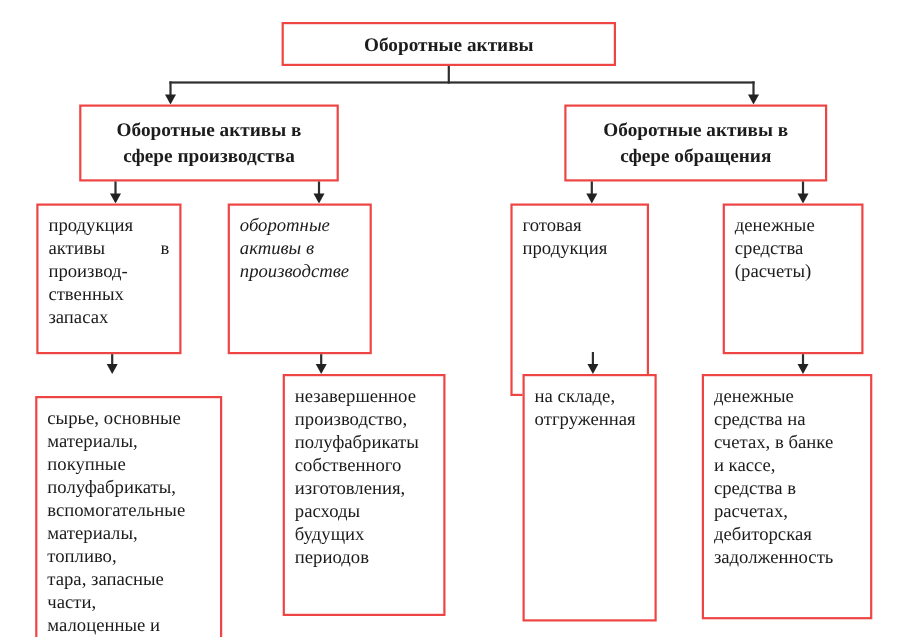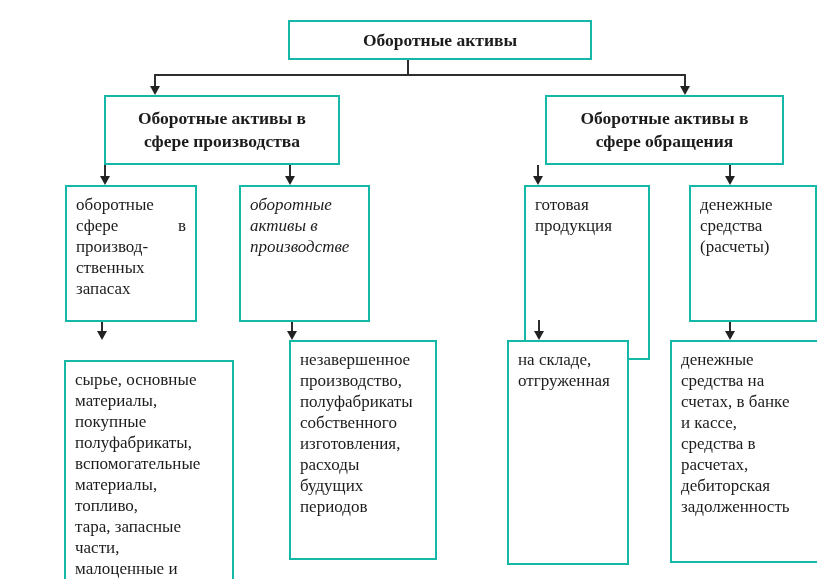--- a/index.html
+++ b/index.html
@@ -10,25 +10,24 @@
   }
   .canvas {
     position: relative;
     width: 817px;
     height: 579px;
     background: #ffffff;
     overflow: hidden;
   }
   .box {
     position: absolute;
-    border: 2px solid #14b8a6;
+    border: 2px solid #ef4444;
     background: #ffffff;
     font-size: 17px;
     line-height: 21px;
-    margin-left: 32px;
   }
   .hdr {
     font-weight: bold;
     display: flex;
     align-items: center;
     justify-content: center;
     text-align: center;
     white-space: pre-line;
     font-size: 17.5px;
     line-height: 23px;
@@ -74,25 +73,25 @@
 
   <div class="line v" style="left:104px; top:165px; height:12px;"></div>
   <div class="arrow" style="left:100px; top:176px;"></div>
   <div class="line v" style="left:289px; top:165px; height:12px;"></div>
   <div class="arrow" style="left:285px; top:176px;"></div>
   <div class="line v" style="left:537px; top:165px; height:12px;"></div>
   <div class="arrow" style="left:533px; top:176px;"></div>
   <div class="line v" style="left:729px; top:165px; height:12px;"></div>
   <div class="arrow" style="left:725px; top:176px;"></div>
 
-  <div class="box cell-justify" style="left:33px; top:185px; width:132px; height:137px;">оборотные сфере в производ-ственных запасах</div>
+  <div class="box cell-justify" style="left:33px; top:185px; width:132px; height:137px;">продукция активы в производ-ственных запасах</div>
   <div class="box cell" style="left:207px; top:185px; width:131px; height:137px;font-style:italic;">оборотные
 активы в
 производстве</div>
-  <div class="box cell" style="left:492px; top:185px; width:126px; height:175px;">готовая
+  <div class="box cell" style="left:464px; top:185px; width:126px; height:175px;">готовая
 продукция</div>
   <div class="box cell" style="left:657px; top:185px; width:128px; height:137px;">денежные
 средства
 (расчеты)</div>
 
   <div class="line v" style="left:101px; top:322px; height:10px;"></div>
   <div class="arrow" style="left:97px; top:331px;"></div>
   <div class="line v" style="left:291px; top:322px; height:10px;"></div>
   <div class="arrow" style="left:287px; top:331px;"></div>
   <div class="line v" style="left:538px; top:320px; height:12px;"></div>

